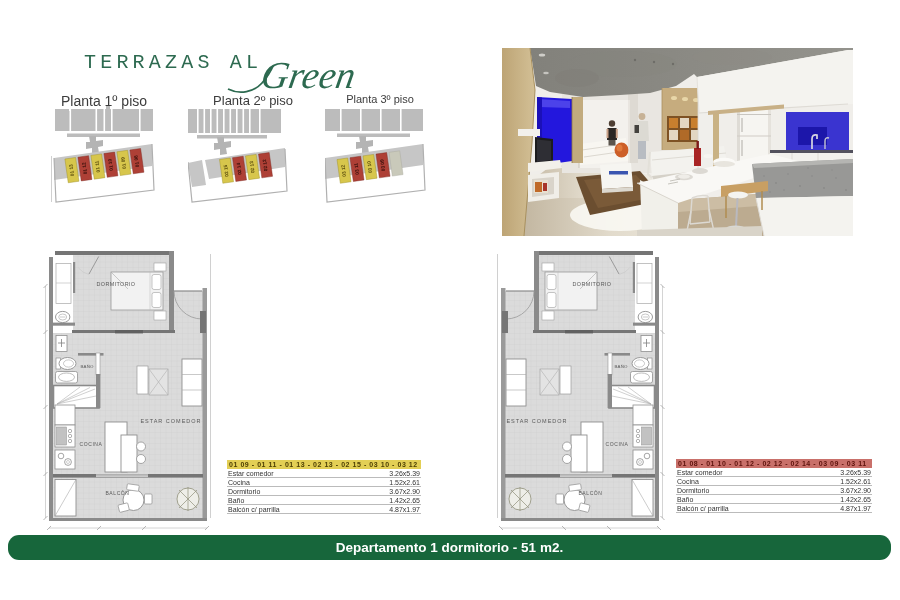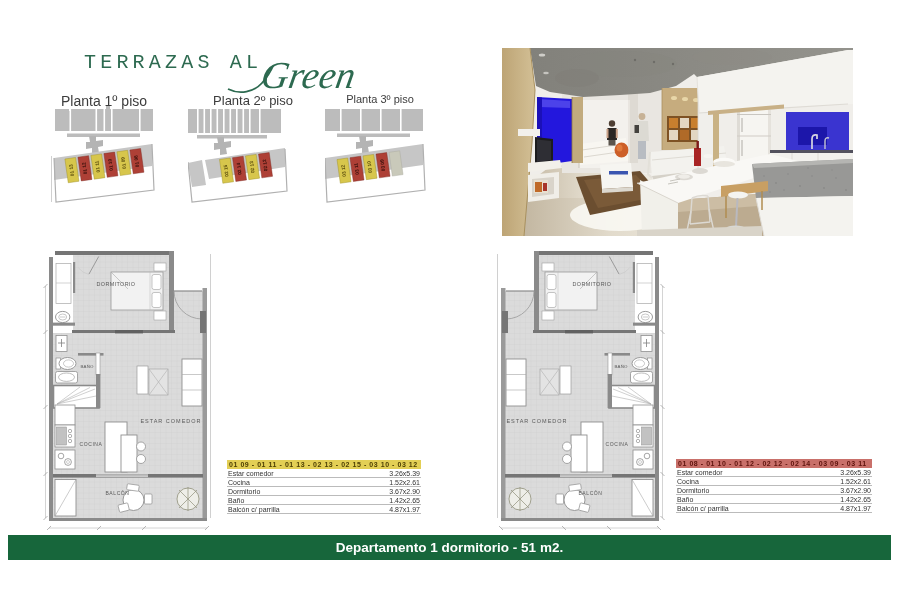--- a/index.html
+++ b/index.html
@@ -581,13 +581,13 @@
   <div style="border-bottom:0.5px solid #bbb;display:flex;justify-content:space-between;padding:0.5px 1px;">
       <span>Baño</span>
       <span>1.42x2.65</span>
     </div>
   <div style="border-bottom:0.5px solid #bbb;display:flex;justify-content:space-between;padding:0.5px 1px;">
       <span>Balcón c/ parrilla</span>
       <span>4.87x1.97</span>
     </div>
 </div>
 
-<div class="abs" style="left:8px;top:535px;width:883px;height:25px;background:#17663b;color:#ffffff;font-size:13.5px;font-weight:bold;text-align:center;line-height:25px;">Departamento 1 dormitorio - 51 m2.</div>
+<div class="abs" style="left:8px;top:535px;width:883px;height:25px;background:#17663b;color:#ffffff;font-size:13.5px;font-weight:bold;text-align:center;line-height:25px;border-radius:11px;">Departamento 1 dormitorio - 51 m2.</div>
 
 </body></html>

